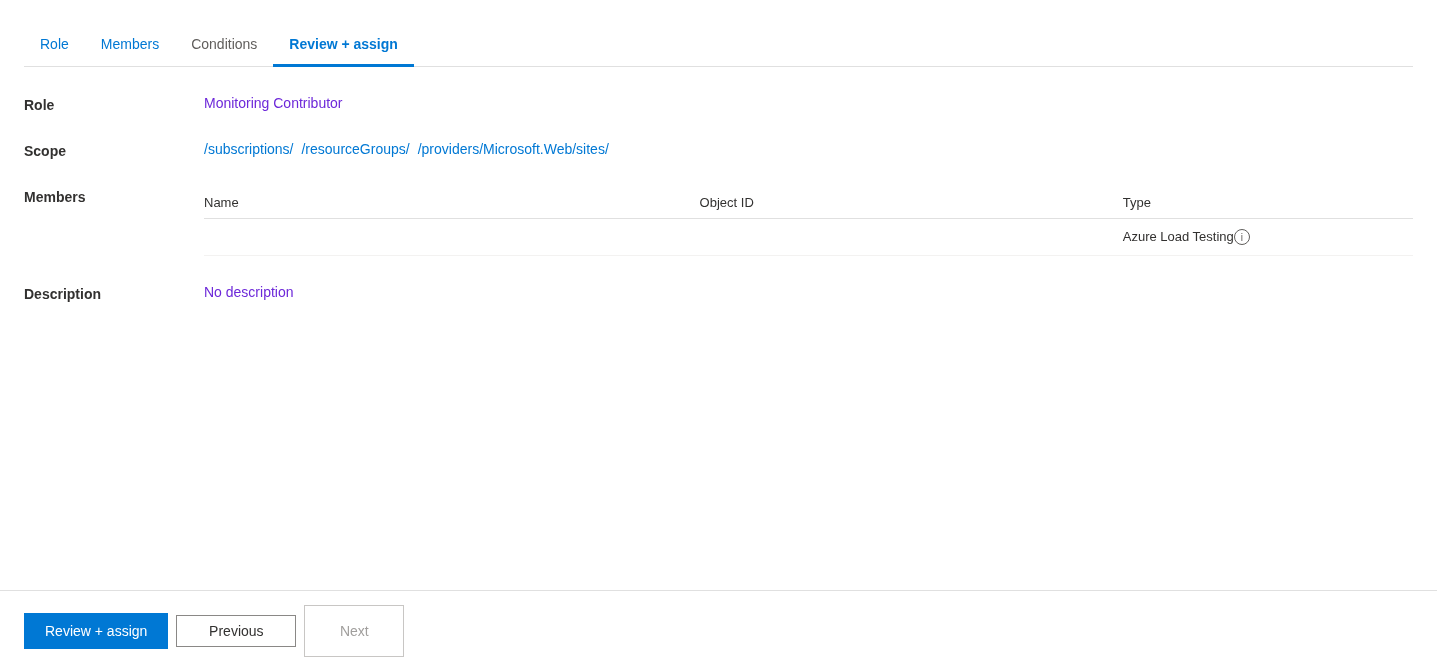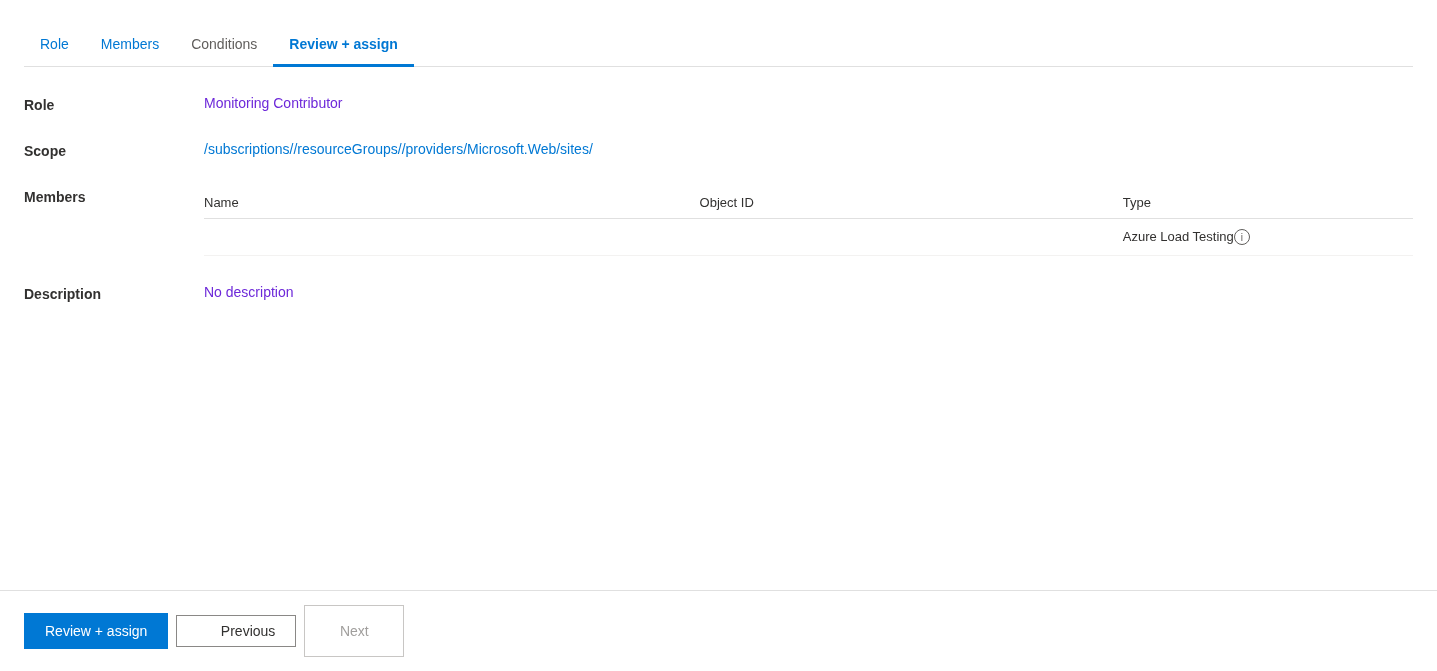--- a/index.html
+++ b/index.html
@@ -77,21 +77,21 @@
 
     
     .scope-values {
       display: flex;
       gap: 0;
     }
 
     .scope-segment {
       font-size: 14px;
       color: #0078d4;
-      margin-right: 0;
+      margin-right: 8px;
     }
 
     
     .members-table {
       width: 100%;
       border-collapse: collapse;
     }
 
     .members-table th {
       text-align: left;
@@ -162,21 +162,20 @@
 
     .btn-secondary {
       background: #fff;
       color: #323130;
       border: 1px solid #8a8886;
       padding: 6px 20px;
       font-size: 14px;
       cursor: pointer;
       min-width: 120px;
       height: 32px;
-      text-align: right;
     }
 
     .btn-disabled {
       background: #fff;
       color: #a19f9d;
       border: 1px solid #c8c6c4;
       padding: 6px 20px;
       font-size: 14px;
       cursor: not-allowed;
       min-width: 100px;

